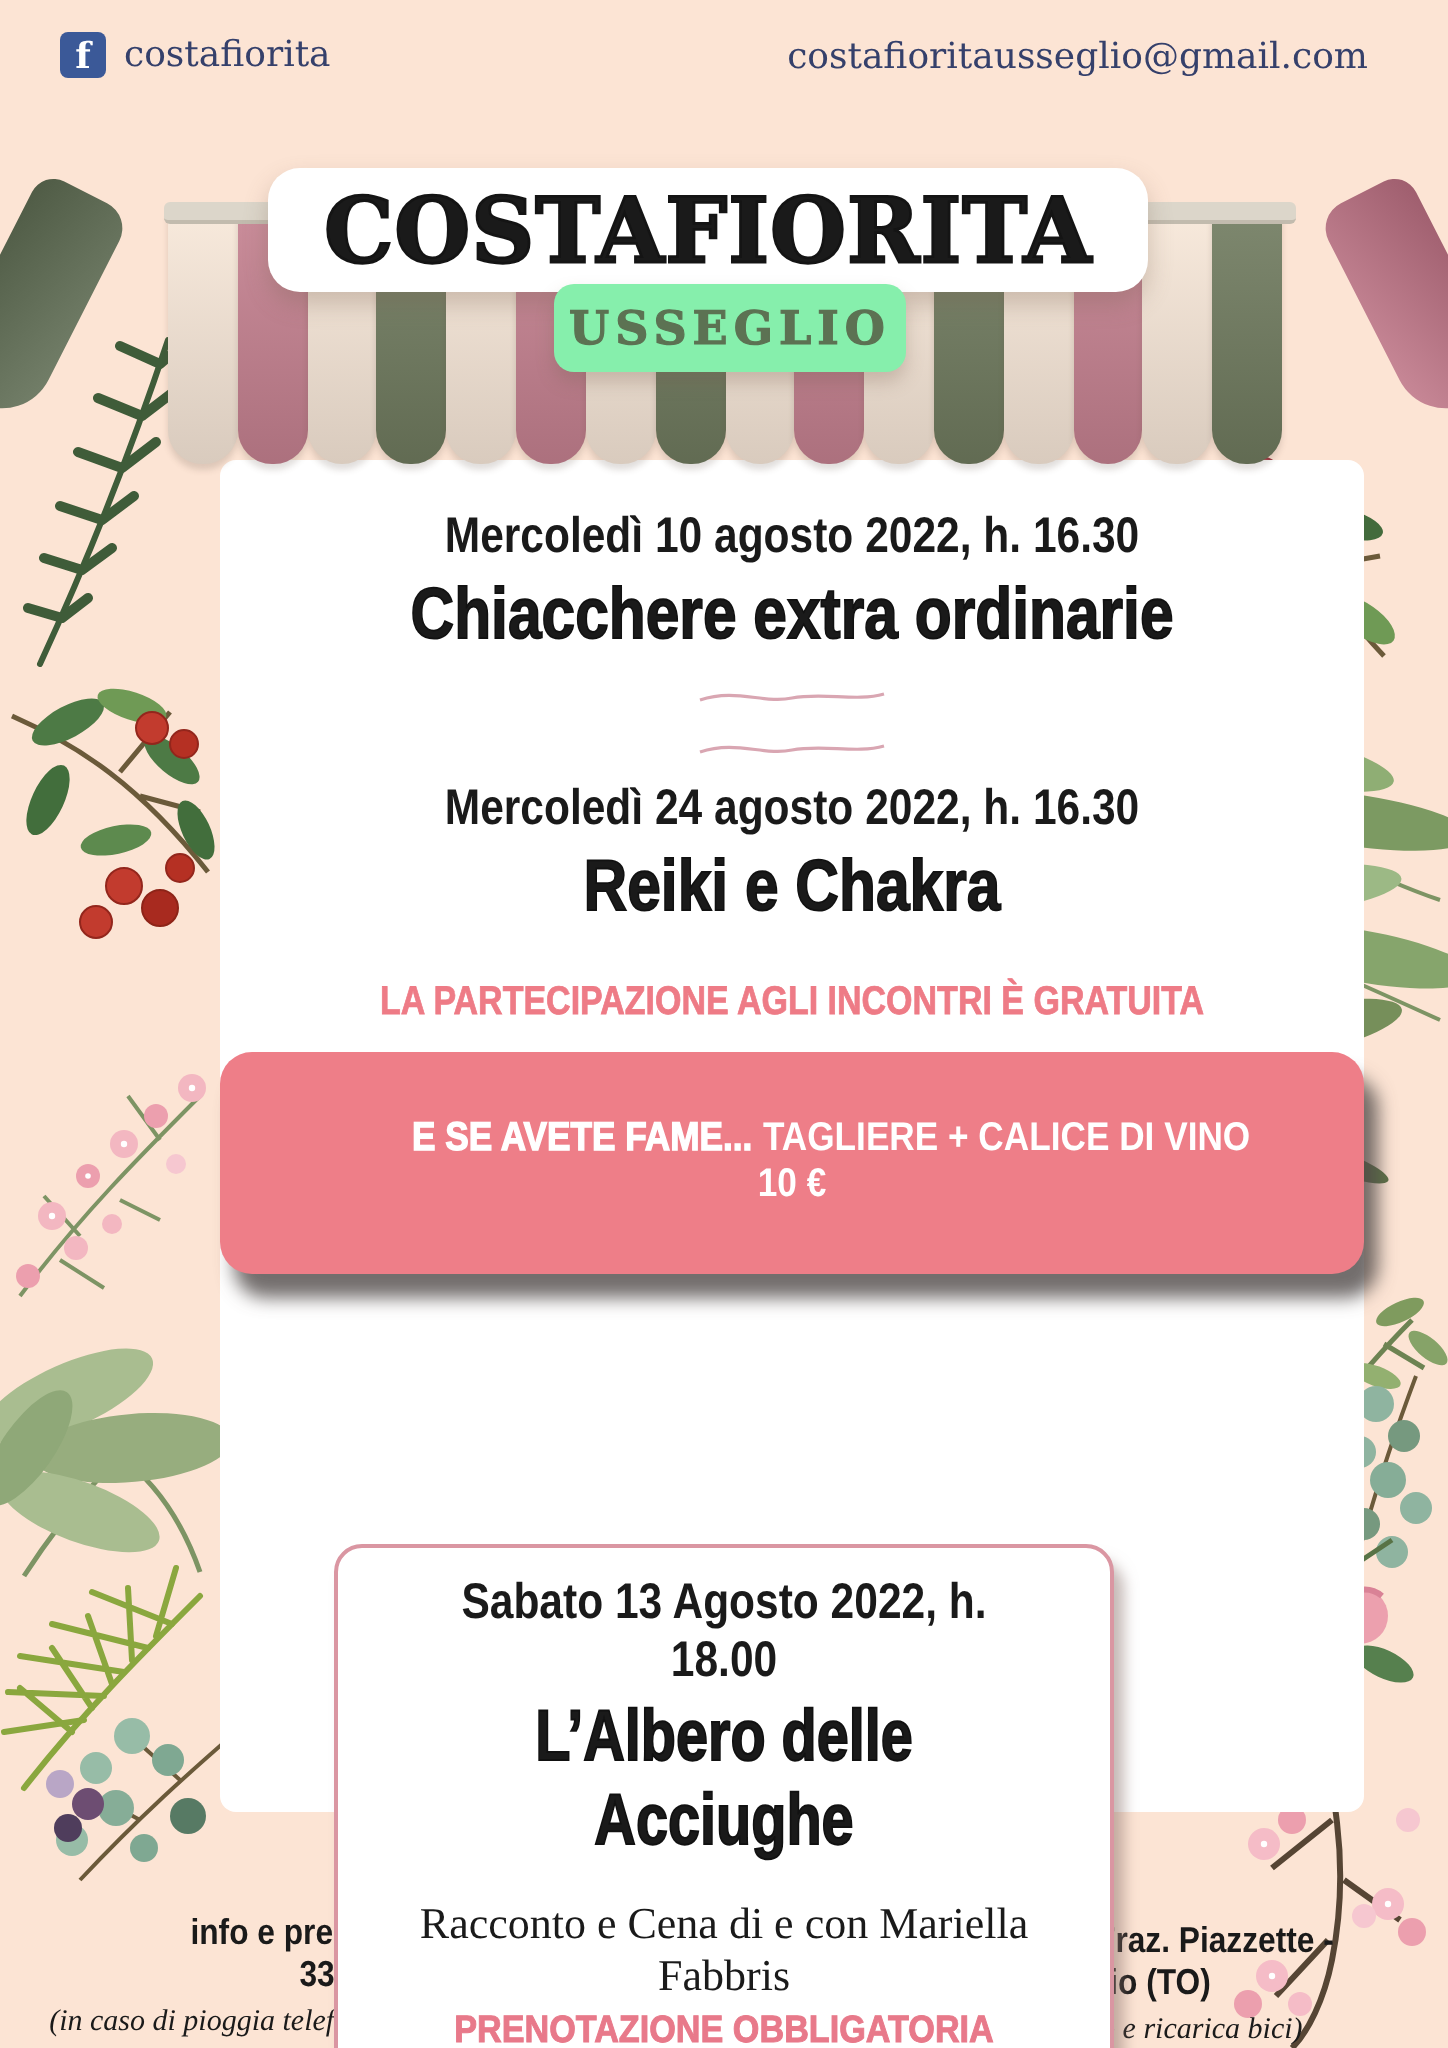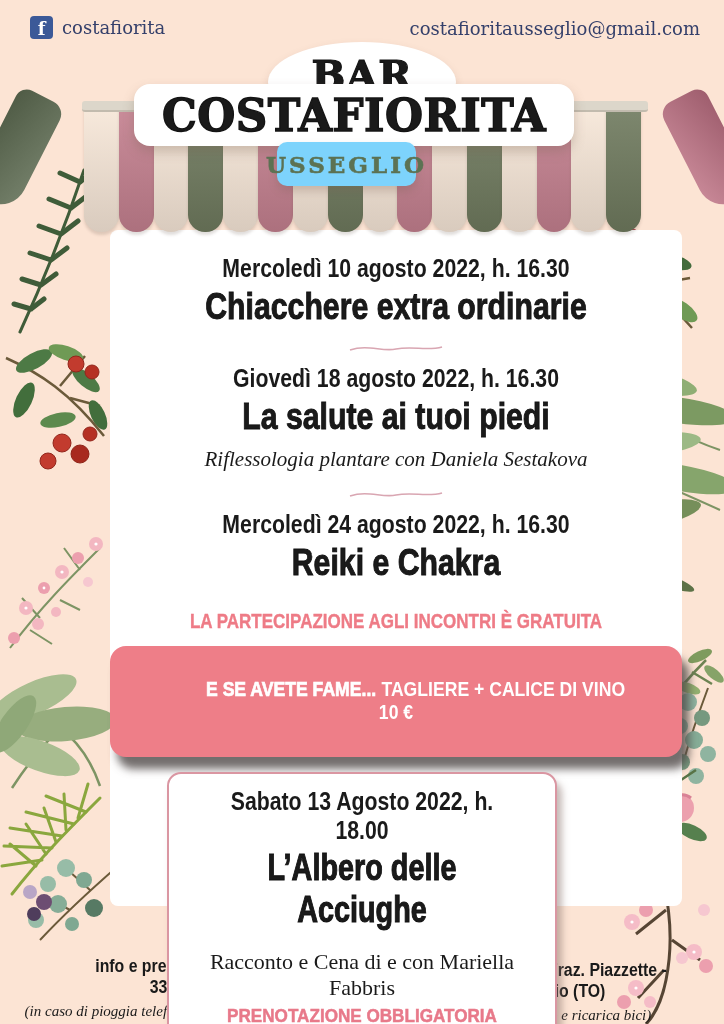--- a/index.html
+++ b/index.html
@@ -4,21 +4,21 @@
 <style>
   html,body{margin:0;padding:0;}
   #poster{position:relative;width:724px;height:1024px;background:#fce4d4;overflow:hidden;
           font-family:"Liberation Sans",sans-serif;color:#1a1a1a;}
   
   .topbar-left{position:absolute;left:30px;top:16px;display:flex;align-items:center;gap:9px;}
   .fb-icon{width:23px;height:23px;border-radius:4px;background:#3b5998;color:#fff;
            font-family:"DejaVu Serif",serif;font-weight:bold;font-size:18px;
            display:flex;align-items:flex-end;justify-content:center;line-height:1;padding-bottom:1px;box-sizing:border-box;}
   .toplink{font-family:"DejaVu Serif",serif;font-size:18px;color:#35406b;}
-  .topbar-right{position:absolute;right:24px;top:18px;}
+  .topbar-right{position:absolute;right:40px;top:18px;}
   
   #awning-stripes{position:absolute;left:84px;top:106px;width:557px;height:126px;display:flex;z-index:3;}
   .stripe{flex:1;border-radius:0 0 17px 17px;box-shadow:0 3px 3px rgba(90,70,60,.18);}
   .flap{position:absolute;z-index:3;}
   .flap-left{left:16px;top:108px;width:50px;height:118px;border-radius:12px 14px 26px 22px;
              background:linear-gradient(105deg,#4f5b45,#74806a);
              transform:rotate(27deg);transform-origin:top right;}
   .flap-right{left:658px;top:108px;width:50px;height:118px;border-radius:14px 12px 22px 26px;
              background:linear-gradient(-105deg,#9e5d6d,#ca8a99);
              transform:rotate(-27deg);transform-origin:top left;}
@@ -27,21 +27,21 @@
   .bar-blob{position:absolute;left:268px;top:42px;width:188px;height:80px;background:#fff;border-radius:50%;
             z-index:5;display:flex;align-items:flex-start;justify-content:center;
             box-shadow:0 4px 8px rgba(120,95,80,.18);}
   .bar-text{font-family:"DejaVu Serif",serif;font-weight:900;font-size:40px;margin-top:9px;
             -webkit-text-stroke:1.2px #141414;letter-spacing:1px;}
   .title-box{position:absolute;left:134px;top:84px;width:440px;height:62px;background:#fff;border-radius:16px;
              z-index:6;display:flex;align-items:center;justify-content:center;
              box-shadow:0 6px 12px rgba(120,95,80,.30);}
   .title-text{font-family:"DejaVu Serif",serif;font-weight:900;font-size:45px;
               -webkit-text-stroke:1.4px #141414;letter-spacing:0.5px;transform:scaleX(0.97);}
-  .sub-box{position:absolute;left:277px;top:142px;width:139px;height:44px;background:#7dd3fc;border-radius:10px;
+  .sub-box{position:absolute;left:277px;top:142px;width:176px;height:44px;background:#86efac;border-radius:10px;
            z-index:7;display:flex;align-items:center;justify-content:center;
            box-shadow:0 5px 9px rgba(120,95,80,.28);}
   .sub-text{font-family:"DejaVu Serif",serif;font-weight:bold;font-size:23px;color:#5c7253;
             letter-spacing:3px;-webkit-text-stroke:0.6px #5c7253;}
   
   .floral{position:absolute;z-index:1;}
   
   .panel{position:absolute;left:110px;top:230px;width:572px;height:676px;background:#fff;border-radius:8px;
          z-index:2;text-align:center;padding-top:24px;box-sizing:border-box;}
   .edate{font-size:25px;font-weight:800;transform:scaleX(0.85);letter-spacing:0;}
@@ -238,46 +238,38 @@
       <div class="stripe" style="background-color: rgb(247, 231, 216); background-image: linear-gradient(rgba(255, 255, 255, 0.1), rgba(0, 0, 0, 0.12));"></div>
       <div class="stripe" style="background-color: rgb(111, 122, 94); background-image: linear-gradient(rgba(255, 255, 255, 0.1), rgba(0, 0, 0, 0.12));"></div>
       <div class="stripe" style="background-color: rgb(247, 231, 216); background-image: linear-gradient(rgba(255, 255, 255, 0.1), rgba(0, 0, 0, 0.12));"></div>
       <div class="stripe" style="background-color: rgb(196, 128, 143); background-image: linear-gradient(rgba(255, 255, 255, 0.1), rgba(0, 0, 0, 0.12));"></div>
       <div class="stripe" style="background-color: rgb(247, 231, 216); background-image: linear-gradient(rgba(255, 255, 255, 0.1), rgba(0, 0, 0, 0.12));"></div>
       <div class="stripe" style="background-color: rgb(111, 122, 94); background-image: linear-gradient(rgba(255, 255, 255, 0.1), rgba(0, 0, 0, 0.12));"></div>
     </div>
   <div class="flap flap-left"></div>
   <div class="flap flap-right"></div>
   <div class="rod"></div>
-  <div class="bar-blob">
-    <span class="bar-text">BAR</span>
-  </div>
   <div class="title-box">
     <span class="title-text">COSTAFIORITA</span>
   </div>
   <div class="sub-box">
     <span class="sub-text">USSEGLIO</span>
   </div>
 
   <div class="panel">
 
     <div class="event">
       <div class="edate">Mercoledì 10 agosto 2022, h. 16.30</div>
       <div class="etitle">Chiacchere extra ordinarie</div>
     </div>
 
     <svg class="squiggle" width="96" height="12" viewBox="0 0 96 12">
       <path d="M2,8 C 20,2 34,10 48,7 C 64,4 80,9 94,5" stroke="#d9a6b2" stroke-width="1.6" fill="none"></path>
     </svg>
 
-    <div class="event">
-      <div class="edate">Giovedì 18 agosto 2022, h. 16.30</div>
-      <div class="etitle">La salute ai tuoi piedi</div>
-      <div class="esub">Riflessologia plantare con Daniela Sestakova</div>
-    </div>
 
     <svg class="squiggle" width="96" height="12" viewBox="0 0 96 12">
       <path d="M2,8 C 20,2 34,10 48,7 C 64,4 80,9 94,5" stroke="#d9a6b2" stroke-width="1.6" fill="none"></path>
     </svg>
 
     <div class="event">
       <div class="edate">Mercoledì 24 agosto 2022, h. 16.30</div>
       <div class="etitle">Reiki e Chakra</div>
     </div>
 

